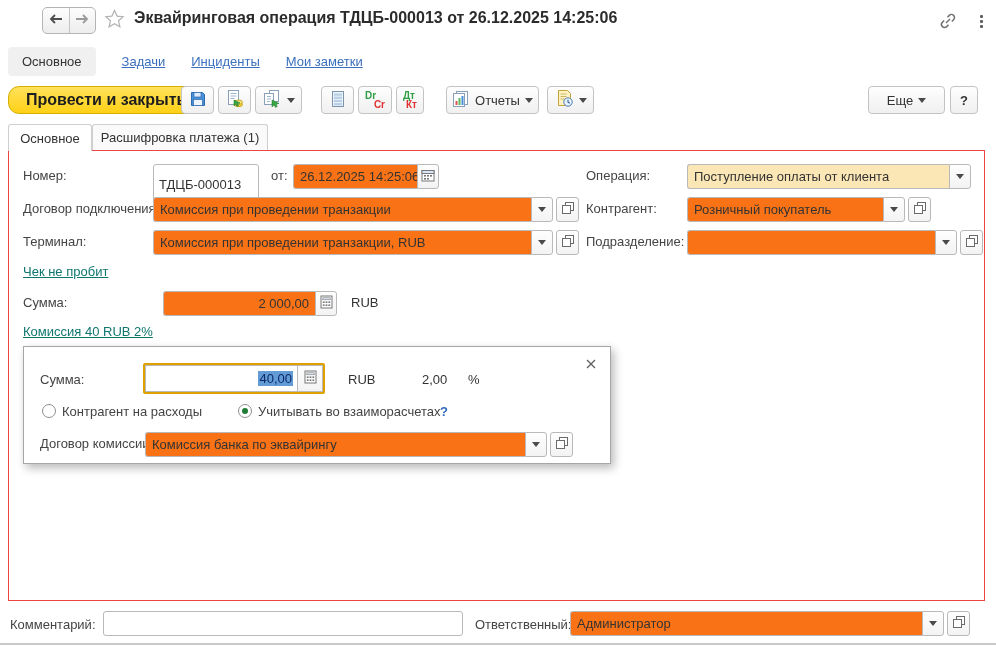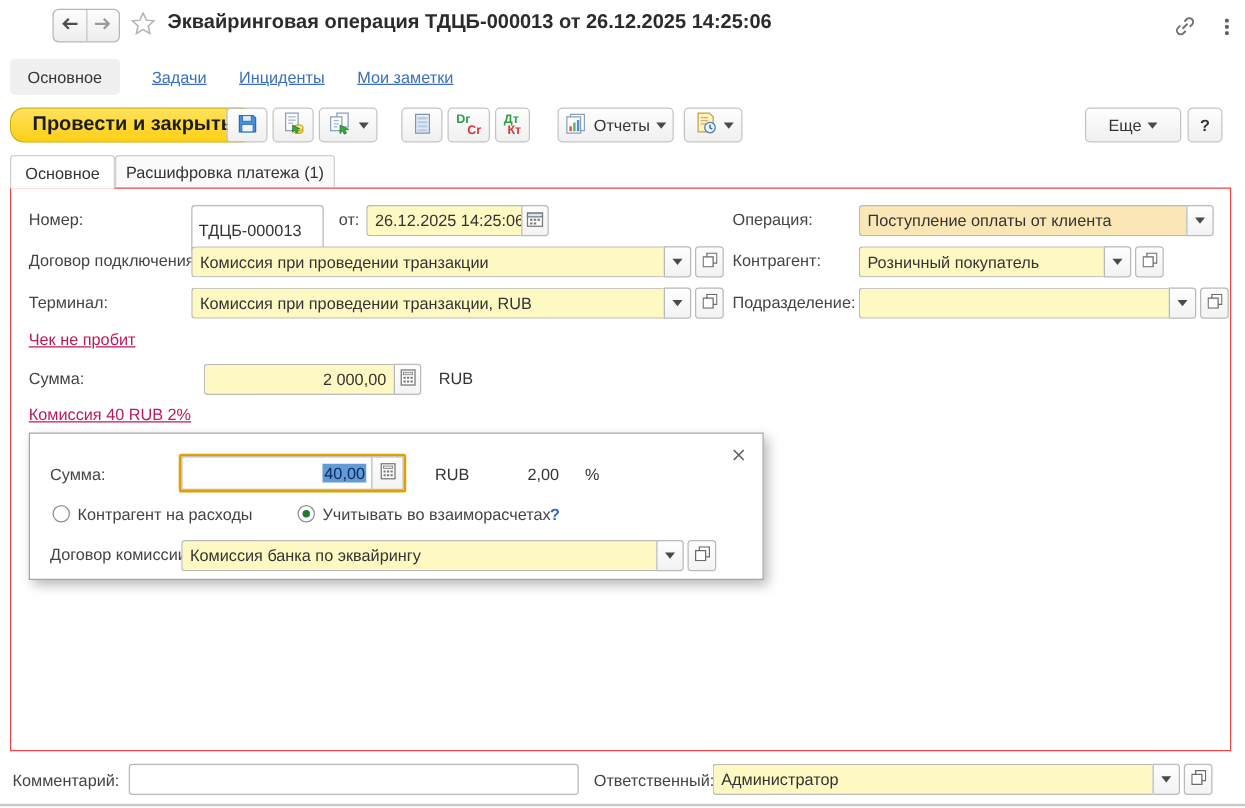--- a/index.html
+++ b/index.html
@@ -42,30 +42,30 @@
   .tab{position:absolute;display:flex;align-items:center;justify-content:center;font-size:13px;color:#333;}
   .tab.active{left:8px;top:124px;width:84px;height:27px;background:#fff;border:1px solid #cfcfcf;border-bottom:none;border-radius:3px 3px 0 0;z-index:3;}
   .tab.idle{left:92px;top:124px;width:176px;height:26px;background:#fafafa;border:1px solid #cfcfcf;border-bottom:none;border-radius:3px 3px 0 0;}
 
   
   .box{position:absolute;left:8px;top:150px;width:977px;height:451px;border:1px solid #ef4444;background:#fff;}
   .lbl{position:absolute;color:#444;white-space:nowrap;}
   .fld{position:absolute;height:40px;border:1px solid #b9b9b9;border-radius:3px;background:#fff;
     display:flex;align-items:center;padding:0 5px;white-space:nowrap;overflow:hidden;}
   .combo{position:absolute;display:flex;height:25px;}
-  .combo .txt{flex:1;border:1px solid #b9b9b9;border-right:none;border-radius:3px 0 0 3px;background:#fef9c3;
+  .combo .txt{flex:1;border:1px solid #b9b9b9;border-right:none;border-radius:3px 0 0 3px;background:#f97316;
     display:flex;align-items:center;padding:0 6px;white-space:nowrap;overflow:hidden;}
   .combo .btn{width:22px;border:1px solid #b9b9b9;background:linear-gradient(#fefefe,#f3f3f3);
     display:flex;align-items:center;justify-content:center;}
   .combo .btn.last{border-radius:0 3px 3px 0;}
   .combo .open{width:23px;margin-left:3px;border:1px solid #b9b9b9;border-radius:3px;
     background:linear-gradient(#fefefe,#f3f3f3);display:flex;align-items:center;justify-content:center;}
   .combo .txt.warm{background:#fbe6b5;}
   .rnum{justify-content:flex-end;}
-  .link{position:absolute;color:#be185d;text-decoration:underline;cursor:pointer;white-space:nowrap;}
+  .link{position:absolute;color:#0f766e;text-decoration:underline;cursor:pointer;white-space:nowrap;}
   .unit{position:absolute;color:#333;}
 
   
   .popup{position:absolute;left:14px;top:195px;width:588px;height:118px;background:#fff;
     border:1px solid #a6a6a6;box-shadow:3px 4px 9px rgba(0,0,0,.28);z-index:5;}
   .pclose{position:absolute;right:12px;top:10px;width:14px;height:14px;display:flex;align-items:center;justify-content:center;}
   .focusring{position:absolute;left:119px;top:16px;display:flex;height:31px;border:2px solid #dfa100;border-radius:2px;background:#fff;}
   .focusring .txt{width:152px;border:1px solid #b9b9b9;border-right:none;display:flex;align-items:center;justify-content:flex-end;padding:0 4px;}
   .focusring .calc{width:26px;border:1px solid #b9b9b9;background:linear-gradient(#fefefe,#f3f3f3);display:flex;align-items:center;justify-content:center;}
   .sel{background:#639bd6;color:#0b2a66;padding:0 1px;}

